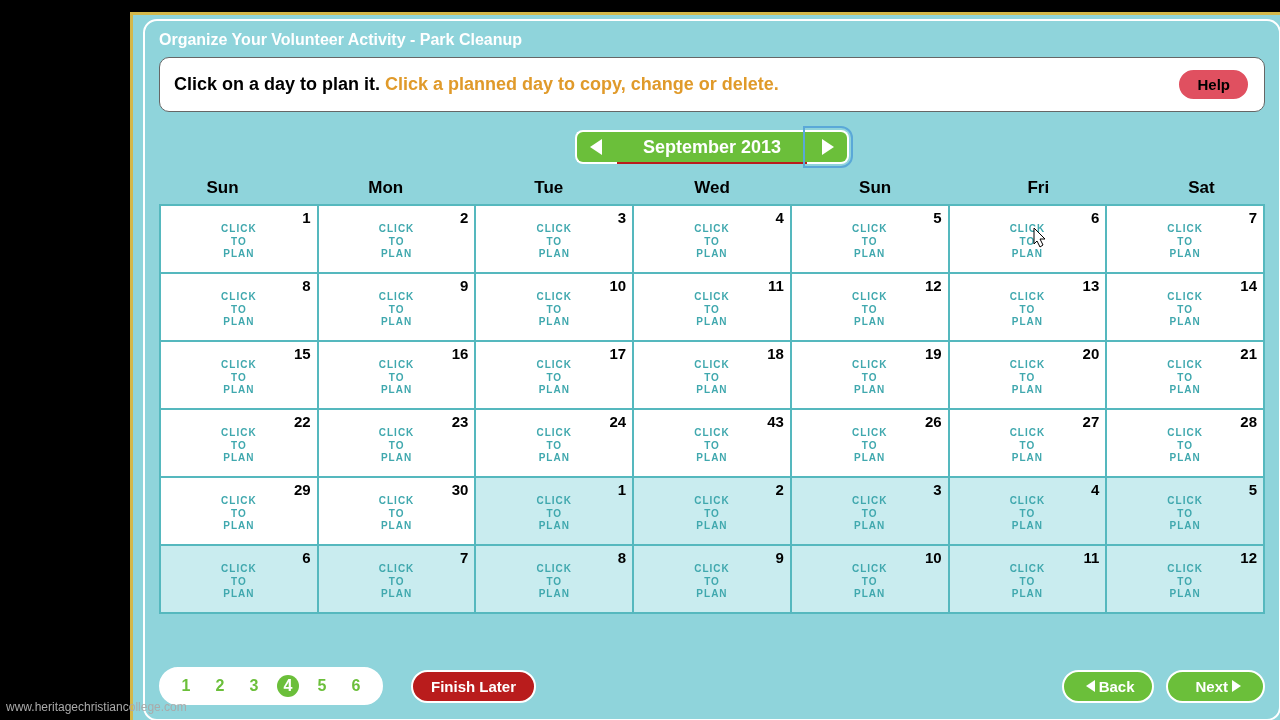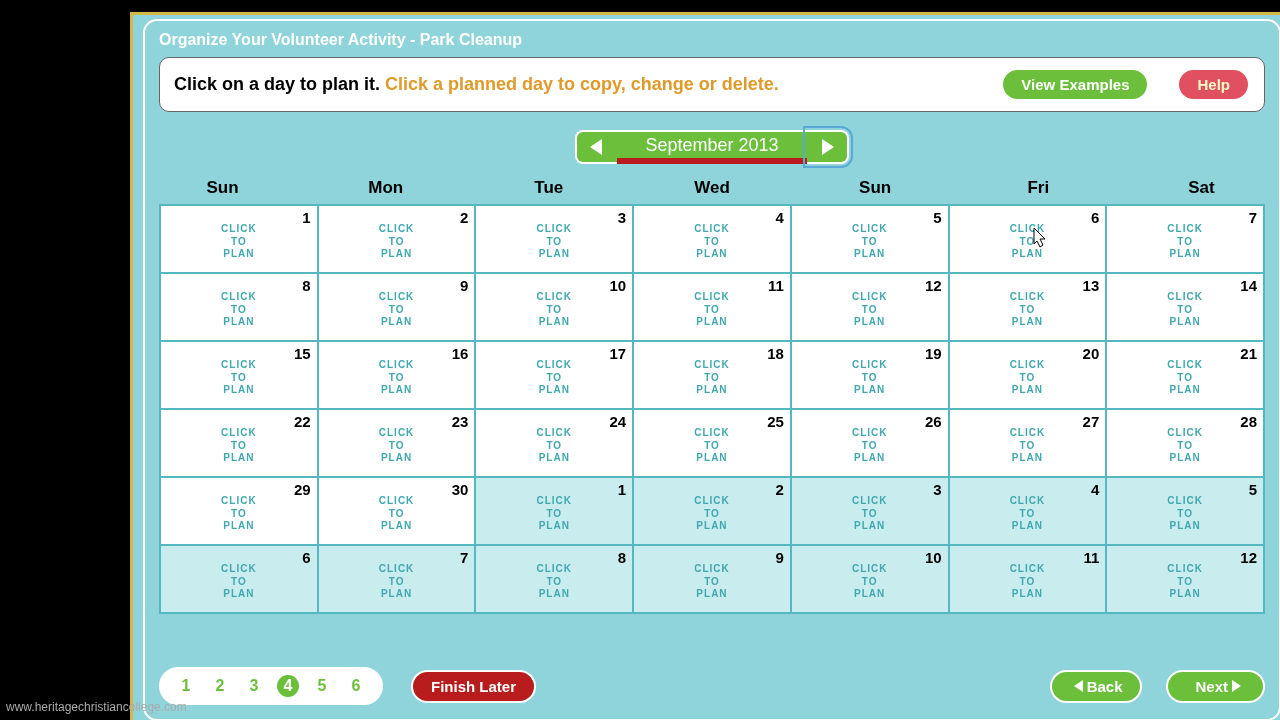--- a/index.html
+++ b/index.html
@@ -38,42 +38,42 @@
   .instruct-black { color: #000; }
   .instruct-orange { color: #e09a2a; }
   .spacer { flex: 1; }
   .btn {
     display: inline-flex; align-items: center; justify-content: center;
     border-radius: 18px; border: 2px solid #fff;
     font-weight: bold; font-size: 15px; cursor: pointer;
     padding: 6px 18px;
   }
   .btn-green { background: #6bbf3a; color: #fff; }
-  .btn-red   { background: #e05060; color: #fef9c3; }
+  .btn-red   { background: #e05060; color: #000000; }
   .btn-orange{ background: #b91c1c; color: #fff; }
   .btn + .btn { margin-left: 12px; padding-left: 27px; }
 
   .month-nav {
     margin: 18px auto 10px auto;
     display: flex; justify-content: center; align-items: center;
   }
   .nav-arrow {
     width: 42px; height: 34px;
     background: #6bbf3a;
     border: 2px solid #fff;
     border-radius: 8px;
     display: flex; align-items: center; justify-content: center;
     cursor: pointer;
   }
   .nav-arrow svg { fill: #fff; }
   .month-label {
     min-width: 190px; height: 34px;
     background: #6bbf3a;
-    border-top: 2px solid #fff; border-bottom: 6px solid #b91c1c;
-    color: #fff; font-weight: normal; font-size: 18px;
+    border-top: 2px solid #fff; border-bottom: 2px solid #b91c1c;
+    color: #fff; font-weight: bold; font-size: 18px;
     display: flex; align-items: center; justify-content: center;
     padding: 0 18px;
   }
   .nav-left  { border-top-right-radius: 0; border-bottom-right-radius: 0; border-right: none; }
   .nav-right { border-top-left-radius: 0;  border-bottom-left-radius: 0;  border-left: none;
                outline: 2px solid #5aa8d8; outline-offset: 2px; }
 
   .calendar {
     margin-top: 6px;
   }
@@ -127,21 +127,21 @@
     padding: 6px 14px;
     display: flex; gap: 12px; align-items: center;
   }
   .pager .p {
     color: #6bbf3a; font-weight: bold; font-size: 16px;
     width: 22px; height: 22px; display: flex; align-items: center; justify-content: center;
     border-radius: 50%; cursor: pointer;
   }
   .pager .p.active { background: #6bbf3a; color: #fff; }
   .footer .btn-orange { margin-left: 28px; }
-  .footer-right { margin-left: auto; display: flex; gap: 12px; }
+  .footer-right { margin-left: auto; display: flex; }
   .btn .tri { display: inline-block; margin: 0 4px; }
   .tri-left  { width: 0; height: 0; border-top: 6px solid transparent; border-bottom: 6px solid transparent; border-right: 9px solid #fff; }
   .tri-right { width: 0; height: 0; border-top: 6px solid transparent; border-bottom: 6px solid transparent; border-left: 9px solid #fff; }
 
   .watermark {
     position: absolute; left: 6px; bottom: 6px;
     color: #aaa; font-size: 12px;
   }
   .cursor {
     position: absolute;
@@ -156,21 +156,20 @@
   <div class="panel">
     <div class="title">Organize Your Volunteer Activity - Park Cleanup</div>
 
     <div class="instruct-bar">
       <span class="instruct-text">
         <span class="instruct-black">Click on a day to plan it.</span>
         <span> </span>
         <span class="instruct-orange">Click a planned day to copy, change or delete.</span>
       </span>
       <span class="spacer"></span>
-      <span class="btn btn-green">View Examples</span>
       <span style="width:28px;"></span>
       <span class="btn btn-red">Help</span>
     </div>
 
     <div class="month-nav">
       <div class="nav-arrow nav-left">
         <svg width="14" height="16" viewBox="0 0 14 16">
             <polygon points="12,0 12,16 0,8"></polygon>
           </svg>
       </div>
@@ -283,21 +282,21 @@
           </div>
           <div class="cell">
             <div class="daynum">23</div>
             <div class="ctp">CLICK<br>TO<br>PLAN</div>
           </div>
           <div class="cell">
             <div class="daynum">24</div>
             <div class="ctp">CLICK<br>TO<br>PLAN</div>
           </div>
           <div class="cell">
-            <div class="daynum">25</div>
+            <div class="daynum">43</div>
             <div class="ctp">CLICK<br>TO<br>PLAN</div>
           </div>
           <div class="cell">
             <div class="daynum">26</div>
             <div class="ctp">CLICK<br>TO<br>PLAN</div>
           </div>
           <div class="cell">
             <div class="daynum">27</div>
             <div class="ctp">CLICK<br>TO<br>PLAN</div>
           </div>

